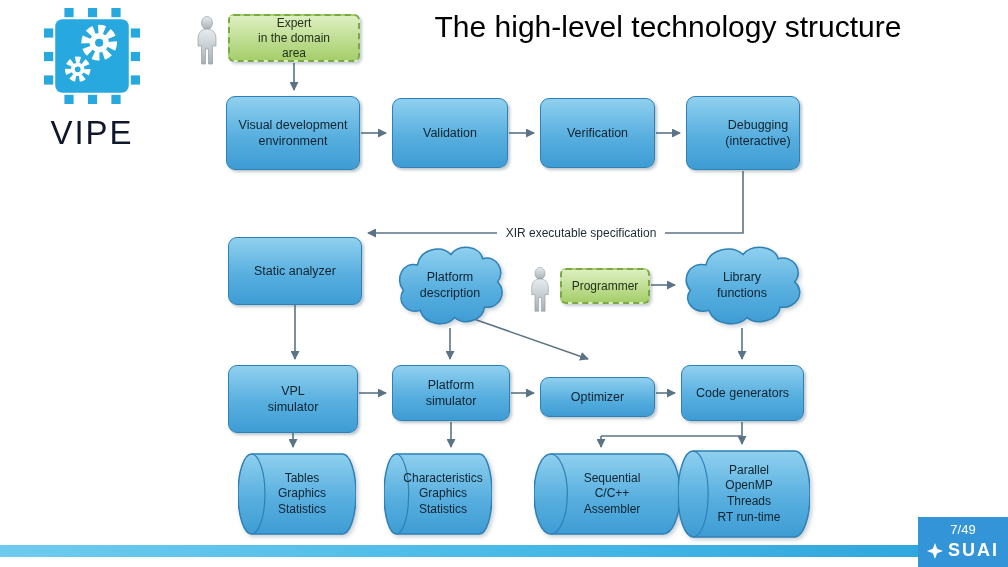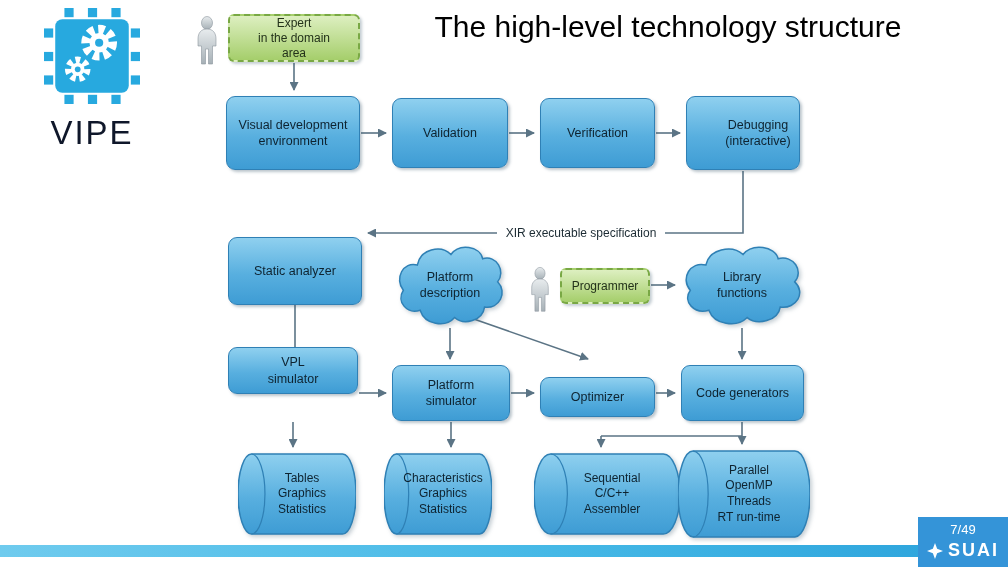--- a/index.html
+++ b/index.html
@@ -183,21 +183,21 @@
   </div>
 
   <div class="shape-wrap" style="left:680px; top:243px; width:124px; height:84px;">
     <svg viewBox="0 0 120 80" preserveAspectRatio="none">
       <path d="M28,64 C14,68 2,56 10,45 C0,34 10,17 25,21 C28,6 50,1 61,11 C70,0 92,3 95,15 C110,11 120,27 111,37 C122,47 113,63 97,61 C95,74 75,79 65,71 C55,81 33,78 28,64 Z" fill="url(#gBlue)" stroke="#2F80B5" stroke-width="1.5" vector-effect="non-scaling-stroke"></path>
     </svg>
     <div class="shape-label">Library
 functions</div>
   </div>
 
-  <div class="box" style="left:228px; top:347px; width:130px; height:47px;">VPL
+  <div class="box" style="left:228px; top:365px; width:130px; height:68px;">VPL
 simulator</div>
   <div class="box" style="left:392px; top:365px; width:118px; height:56px;">Platform
 simulator</div>
   <div class="box" style="left:540px; top:377px; width:115px; height:40px;">Optimizer</div>
   <div class="box" style="left:681px; top:365px; width:123px; height:56px;">Code generators</div>
 
   <div class="shape-wrap cyl" style="left:238px; top:453px; width:118px; height:82px;">
     <svg viewBox="0 0 140 82" preserveAspectRatio="none">
       <path d="M16,1 L124,1 A16,40 0 0 1 124,81 L16,81 A16,40 0 0 1 16,1 Z" fill="url(#gBlue)" stroke="#2F80B5" stroke-width="1.5" vector-effect="non-scaling-stroke"></path>
       <path d="M16,1 A16,40 0 0 1 16,81" fill="none" stroke="#2F80B5" stroke-width="1.2" vector-effect="non-scaling-stroke"></path>

